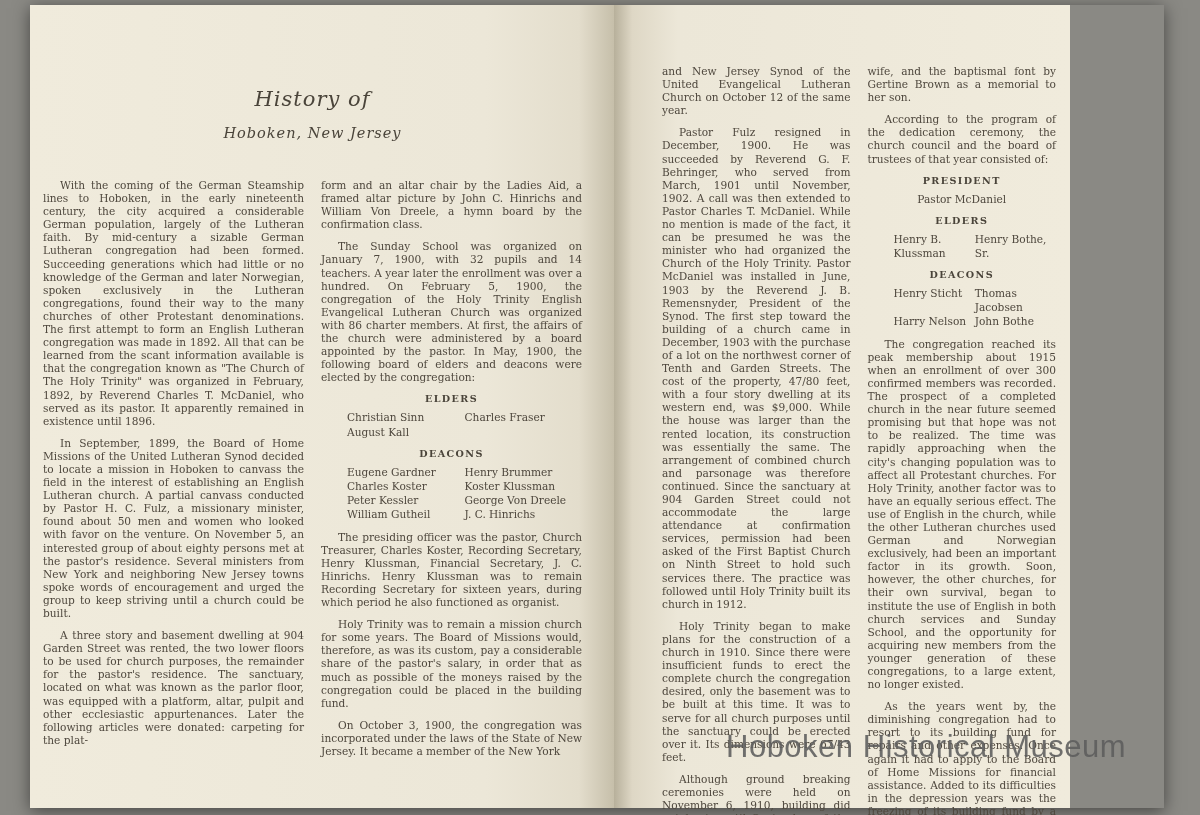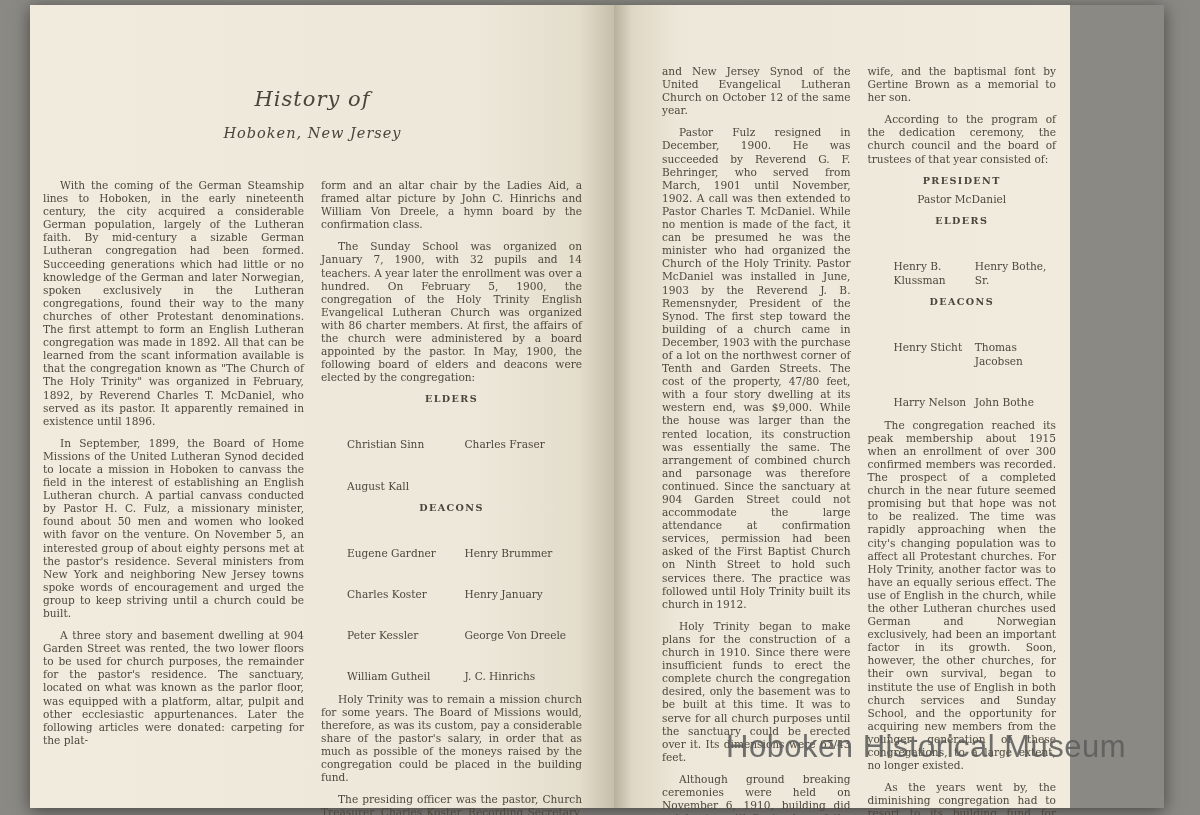--- a/index.html
+++ b/index.html
@@ -79,21 +79,21 @@
   }
   .name-list { margin: 0 0 9px 0; }
   .name-row {
     display: grid;
     grid-template-columns: 1fr 1fr;
     font-size: 10.6px;
     line-height: 14.2px;
     padding-left: 26px;
     color: #4e473d;
   }
-  .name-row span { display: block; margin-top: 27px; }
+  .name-row span { display: block; }
   .centered-name {
     text-align: center;
     font-size: 10.6px;
     line-height: 14px;
     margin: 0 0 9px 0;
     color: #4e473d;
   }
   .watermark {
     position: absolute;
     left: 726px;
@@ -137,33 +137,33 @@
             </div>
           </div>
           <div class="list-heading">DEACONS</div>
           <div class="name-list">
             <div class="name-row">
               <span>Eugene Gardner</span>
               <span>Henry Brummer</span>
             </div>
             <div class="name-row">
               <span>Charles Koster</span>
-              <span>Henry January</span>
+              <span>Koster Klussman</span>
             </div>
             <div class="name-row">
               <span>Peter Kessler</span>
               <span>George Von Dreele</span>
             </div>
             <div class="name-row">
               <span>William Gutheil</span>
               <span>J. C. Hinrichs</span>
             </div>
           </div>
+          <p>The presiding officer was the pastor, Church Treasurer, Charles Koster, Recording Secretary, Henry Klussman, Financial Secretary, J. C. Hinrichs. Henry Klussman was to remain Recording Secretary for sixteen years, during which period he also functioned as organist.</p>
           <p>Holy Trinity was to remain a mission church for some years. The Board of Missions would, therefore, as was its custom, pay a considerable share of the pastor's salary, in order that as much as possible of the moneys raised by the congregation could be placed in the building fund.</p>
-          <p>The presiding officer was the pastor, Church Treasurer, Charles Koster, Recording Secretary, Henry Klussman, Financial Secretary, J. C. Hinrichs. Henry Klussman was to remain Recording Secretary for sixteen years, during which period he also functioned as organist.</p>
           <p>On October 3, 1900, the congregation was incorporated under the laws of the State of New Jersey. It became a member of the New York</p>
         </div>
       </div>
     </div>
 
     <div class="page page-right">
       <div class="cols">
         <div class="col">
           <p class="cont">and New Jersey Synod of the United Evangelical Lutheran Church on October 12 of the same year.</p>
           <p>Pastor Fulz resigned in December, 1900. He was succeeded by Reverend G. F. Behringer, who served from March, 1901 until November, 1902. A call was then extended to Pastor Charles T. McDaniel. While no mention is made of the fact, it can be presumed he was the minister who had organized the Church of the Holy Trinity. Pastor McDaniel was installed in June, 1903 by the Reverend J. B. Remensnyder, President of the Synod. The first step toward the building of a church came in December, 1903 with the purchase of a lot on the northwest corner of Tenth and Garden Streets. The cost of the property, 47/80 feet, with a four story dwelling at its western end, was $9,000. While the house was larger than the rented location, its construction was essentially the same. The arrangement of combined church and parsonage was therefore continued. Since the sanctuary at 904 Garden Street could not accommodate the large attendance at confirmation services, permission had been asked of the First Baptist Church on Ninth Street to hold such services there. The practice was followed until Holy Trinity built its church in 1912.</p>

